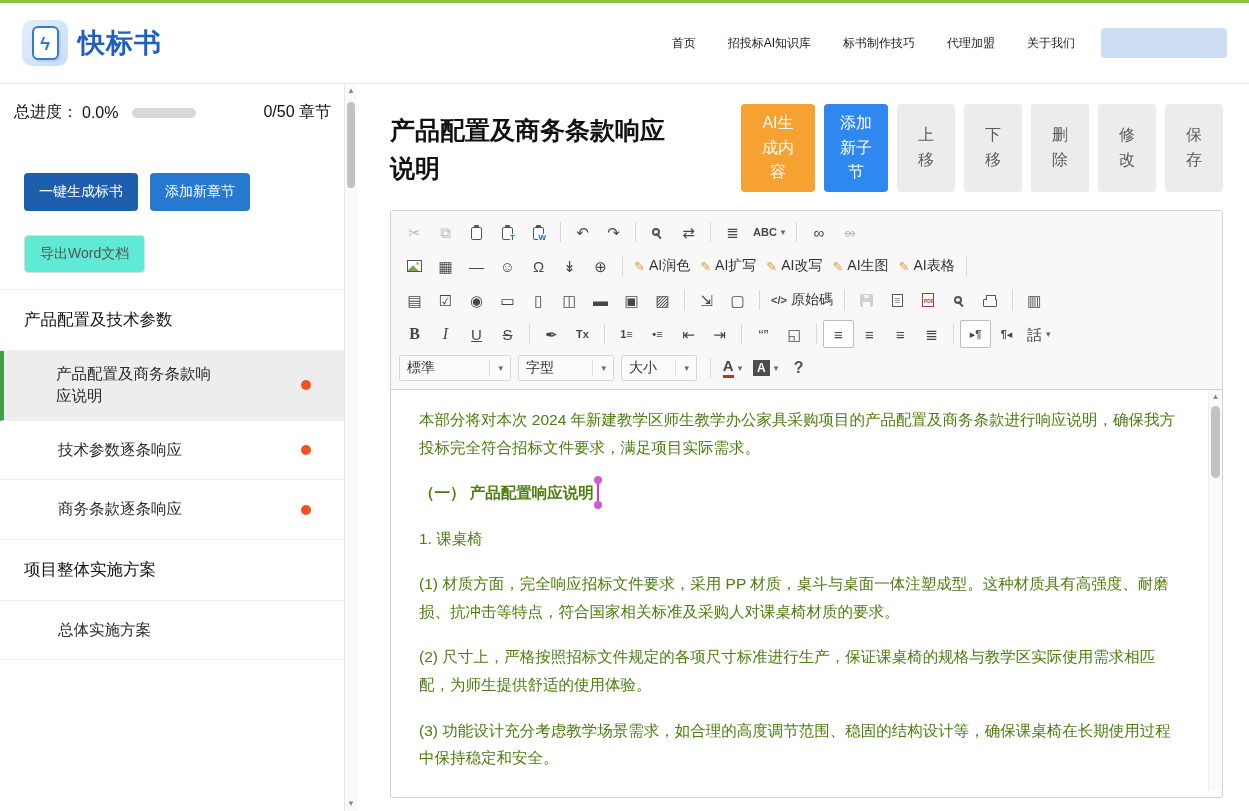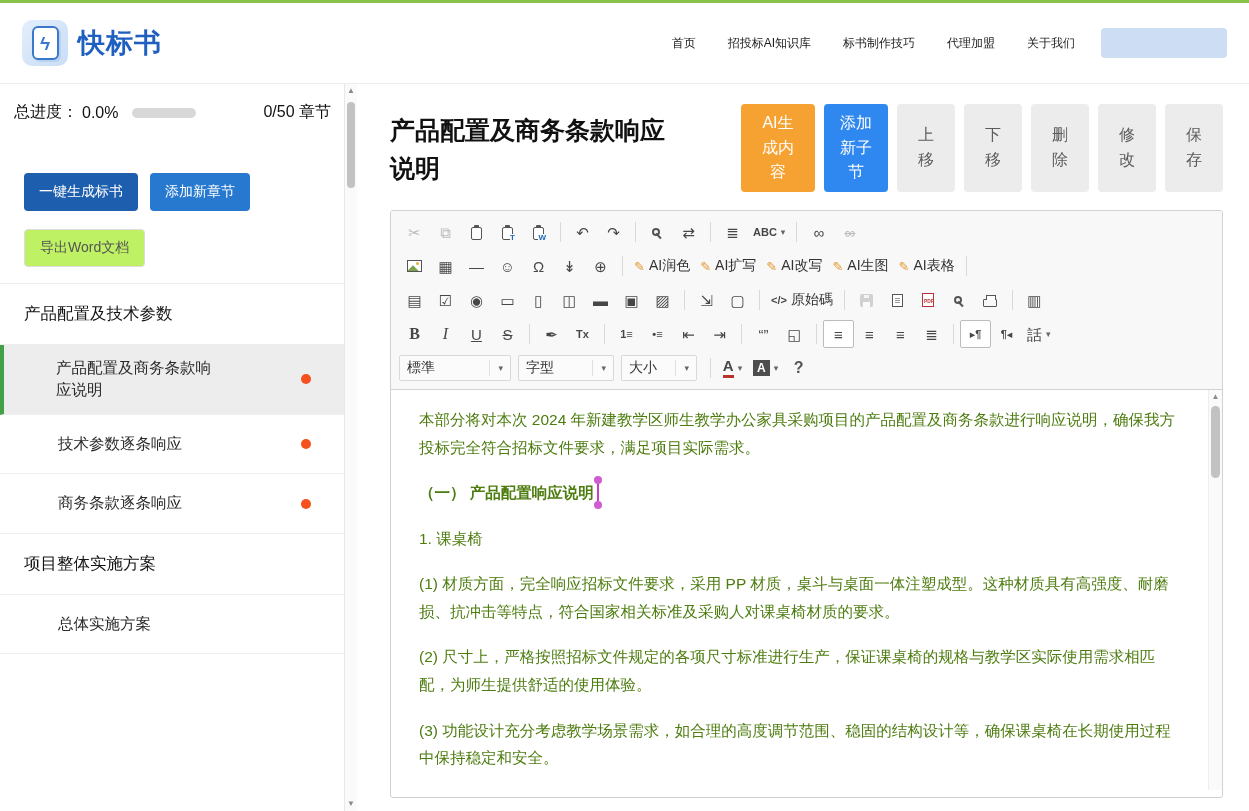--- a/index.html
+++ b/index.html
@@ -22,21 +22,21 @@
   .sb-inner{padding-top:18px;height:100%;overflow:hidden}
   .progress-row{display:flex;align-items:center;font-size:16px;padding:0 26px 0 14px;color:#111}
   .p-label{font-weight:500}
   .p-val{margin-left:4px}
   .pbar{width:64px;height:10px;border-radius:5px;background:#d8d8d8;margin-left:14px}
   .p-count{margin-left:auto}
   .btn-row{display:flex;gap:12px;padding:0 24px;margin-top:50px}
   .btn-gen,.btn-add{border:none;color:#fff;font-size:14px;padding:10px 15px;border-radius:4px;cursor:pointer;font-family:inherit}
   .btn-gen{background:#1d5fae}
   .btn-add{background:#2679cf}
-  .btn-export{margin:18px 0 16px 24px;background:#bef264;border:1px solid #dcdcdc;color:#555;font-size:14px;padding:9px 15px;border-radius:4px;cursor:pointer;font-family:inherit}
+  .btn-export{margin:24px 0 16px 24px;background:#5eead4;border:1px solid #dcdcdc;color:#555;font-size:14px;padding:9px 15px;border-radius:4px;cursor:pointer;font-family:inherit}
   .tree{list-style:none;border-top:1px solid #ececec;font-size:16px;color:#2b2b2b}
   .tree li{position:relative;border-bottom:1px solid #efefef;padding:18px 48px 18px 24px;cursor:pointer;line-height:1.45}
   .tree li.lvl2{padding-left:58px;font-size:15.5px}
   .tree li.lvl3{padding-left:76px;font-size:15.5px}
   .tree li.bold{font-weight:normal;font-size:16.5px;color:#141414}
   .tree li.selected{background:#ededed;border-left:4px solid #43a047;padding-left:52px;padding-top:12px;padding-bottom:12px}
   .tree li.selected .t-label{display:inline-block;max-width:168px}
   .dot{position:absolute;right:46px;top:50%;transform:translateY(-50%);width:10px;height:10px;border-radius:50%;background:#f4511e}
   .sb-scroll{position:absolute;top:0;right:0;bottom:0;width:13px;background:#fafafa;border-left:1px solid #e8e8e8;text-align:center}
   .sc-arrow{display:block;font-size:8px;color:#8a8a8a;line-height:14px;cursor:pointer}

